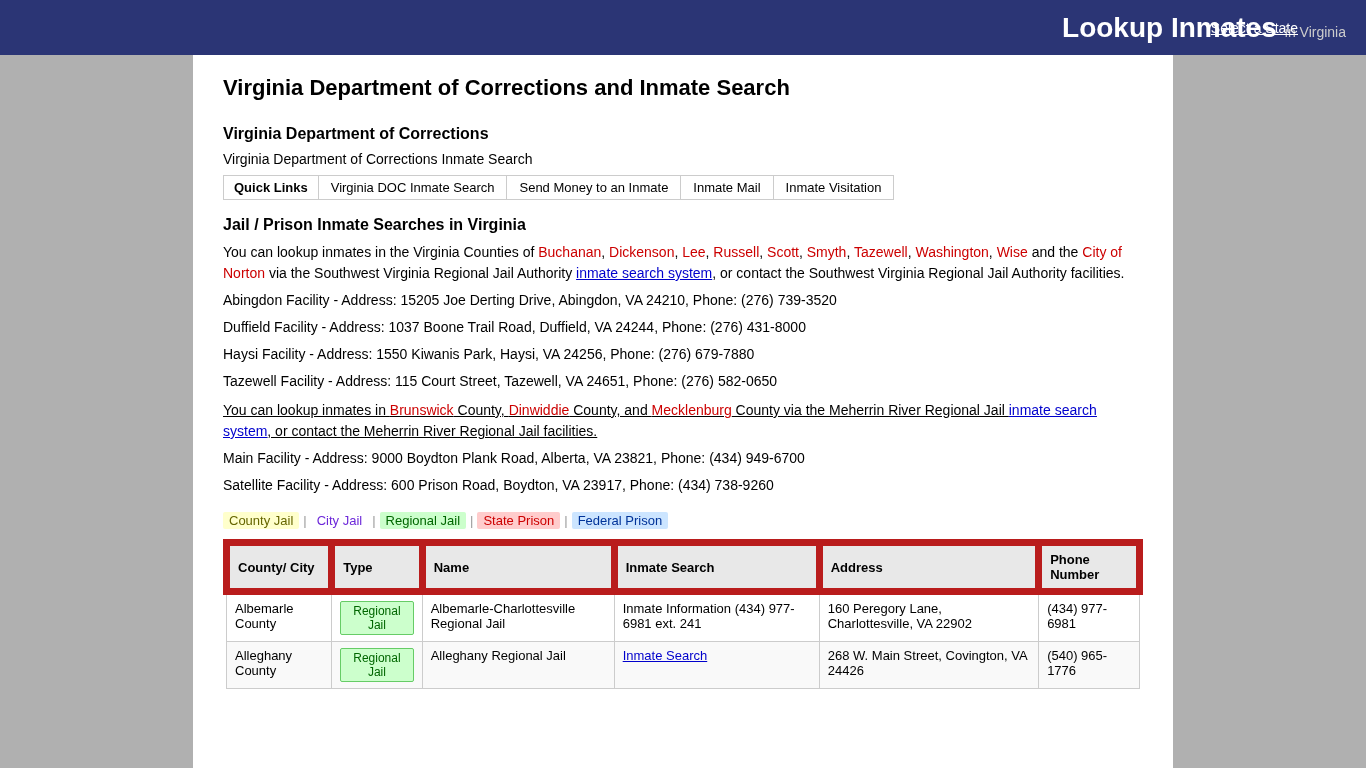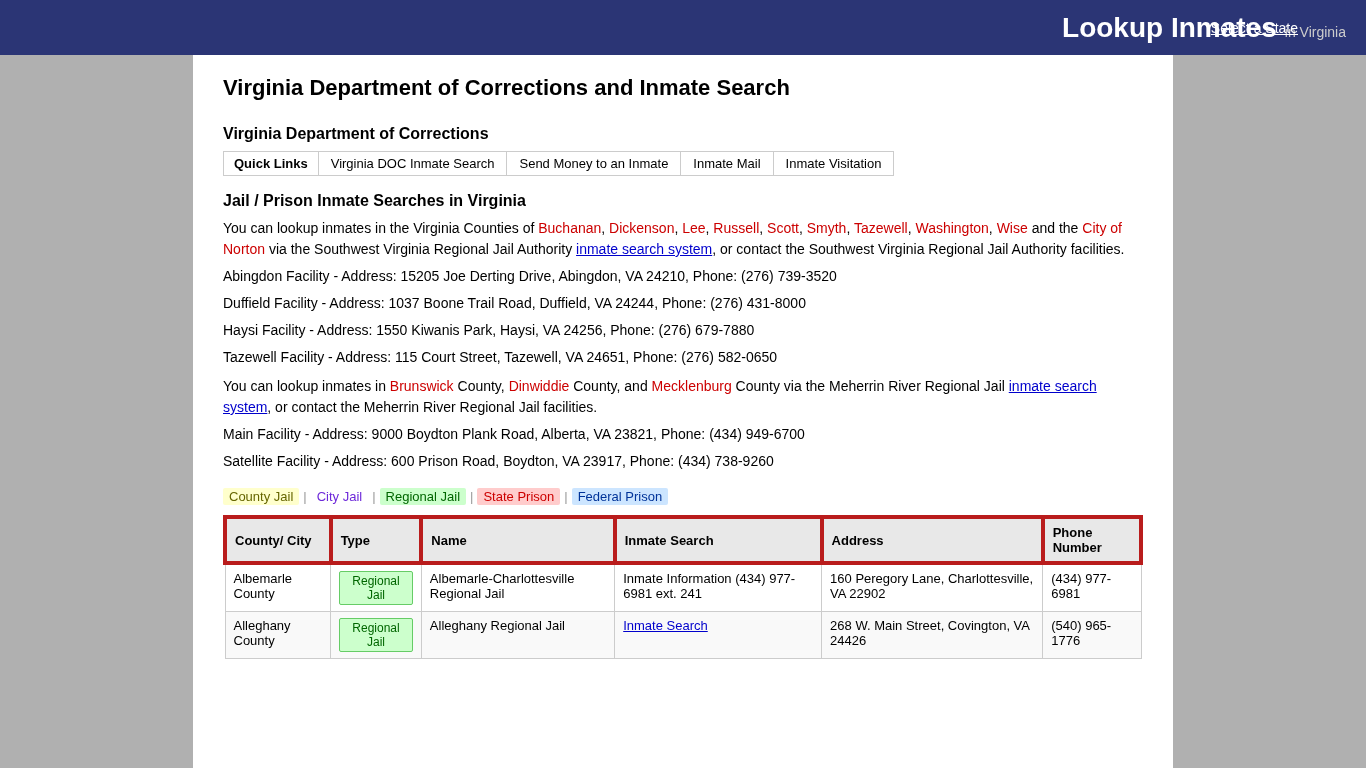--- a/index.html
+++ b/index.html
@@ -128,21 +128,21 @@
     .legend-sep { color: #999; }
     
     table.inmate-table {
       width: 100%;
       border-collapse: collapse;
       margin-top: 4px;
       font-size: 13px;
     }
     table.inmate-table th {
       background: #e8e8e8;
-      border: 4px solid #b91c1c;
+      border: 7px solid #b91c1c;
       padding: 6px 8px;
       text-align: left;
       font-weight: bold;
     }
     table.inmate-table td {
       border: 1px solid #ccc;
       padding: 6px 8px;
       vertical-align: top;
     }
     table.inmate-table tr:nth-child(even) td {
@@ -169,20 +169,21 @@
   </div>
   <a id="select-state-link">Select a State</a>
 </div>
 
 <div id="content-wrapper">
 
   <h2 class="page-title">Virginia Department of Corrections and Inmate Search</h2>
 
   <div class="section">
     <h3 class="section-title">Virginia Department of Corrections</h3>
+    <p>Virginia Department of Corrections Inmate Search</p>
     <div class="quick-links-bar">
       <span class="ql-label">Quick Links</span>
       <a href="#">Virginia DOC Inmate Search</a>
       <a href="#">Send Money to an Inmate</a>
       <a href="#">Inmate Mail</a>
       <a href="#">Inmate Visitation</a>
     </div>
   </div>
 
   <div class="section jail-section">
@@ -202,21 +203,21 @@
       <a class="county-link">City of Norton</a> 
       via the Southwest Virginia Regional Jail Authority 
       <a class="inline-link">inmate search system</a>, or contact the Southwest Virginia Regional Jail Authority facilities.
     </p>
 
     <p class="facility-info">Abingdon Facility - Address: 15205 Joe Derting Drive, Abingdon, VA 24210, Phone: (276) 739-3520</p>
     <p class="facility-info">Duffield Facility - Address: 1037 Boone Trail Road, Duffield, VA 24244, Phone: (276) 431-8000</p>
     <p class="facility-info">Haysi Facility - Address: 1550 Kiwanis Park, Haysi, VA 24256, Phone: (276) 679-7880</p>
     <p class="facility-info">Tazewell Facility - Address: 115 Court Street, Tazewell, VA 24651, Phone: (276) 582-0650</p>
 
-    <p style="margin-top:8px;">
+    <p style="margin-top:8px;text-decoration:underline;">
       You can lookup inmates in 
       <a class="county-link">Brunswick</a> County, 
       <a class="county-link">Dinwiddie</a> County, and 
       <a class="county-link">Mecklenburg</a> County via the Meherrin River Regional Jail 
       <a class="inline-link">inmate search system</a>, or contact the Meherrin River Regional Jail facilities.
     </p>
 
     <p class="facility-info">Main Facility - Address: 9000 Boydton Plank Road, Alberta, VA 23821, Phone: (434) 949-6700</p>
     <p class="facility-info">Satellite Facility - Address: 600 Prison Road, Boydton, VA 23917, Phone: (434) 738-9260</p>
   </div>

